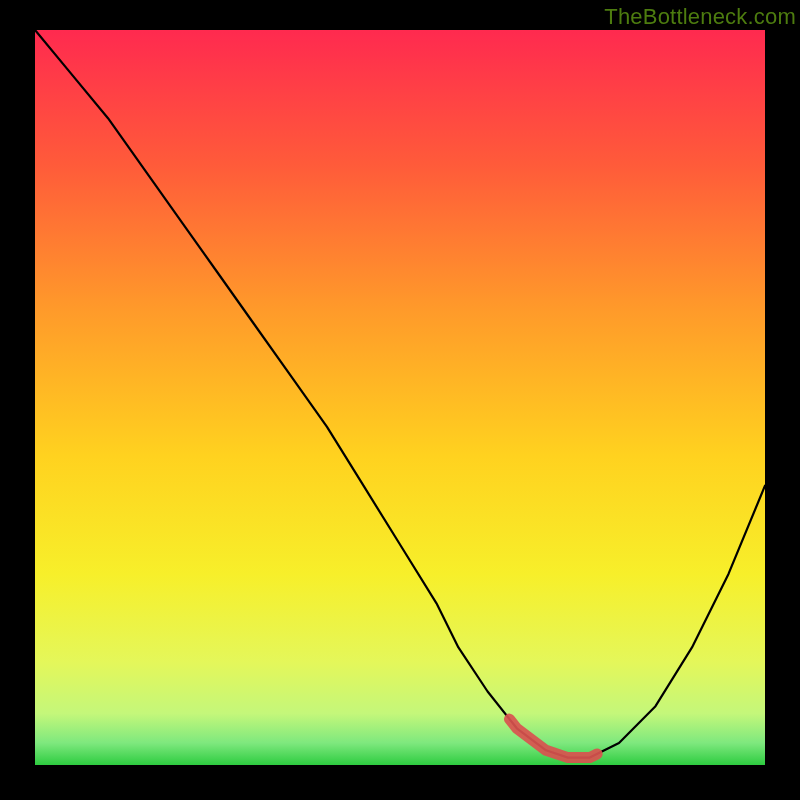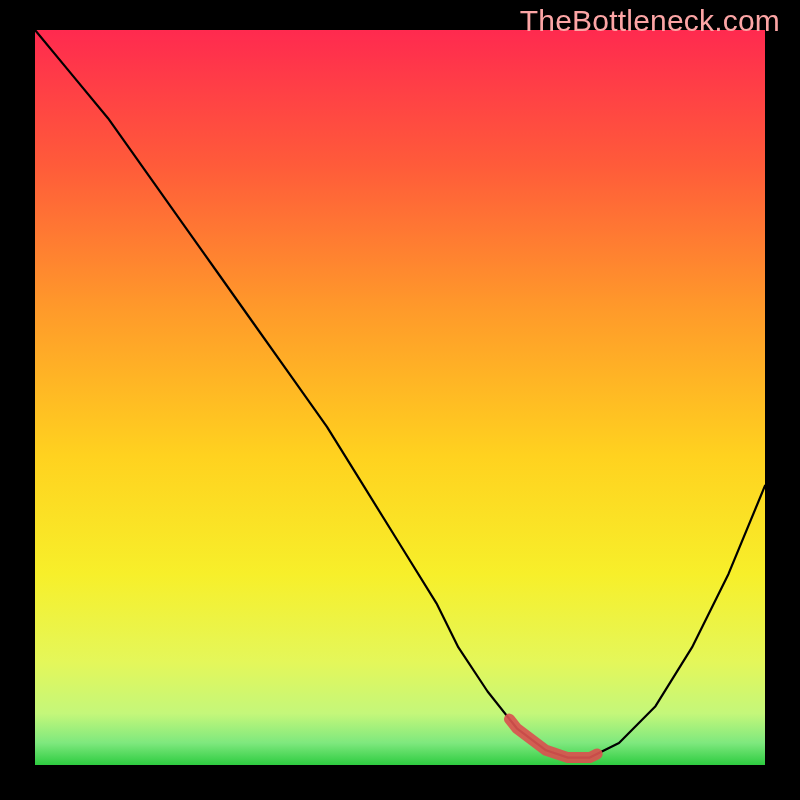--- a/index.html
+++ b/index.html
@@ -13,23 +13,23 @@
   }
   .frame {
     position: relative;
     width: 800px;
     height: 800px;
     background: #000;
   }
   .watermark {
     position: absolute;
     top: 4px;
-    right: 20px;
-    color: #fca5a5;
-    font-size: 30px;
+    right: 4px;
+    color: #4d7c0f;
+    font-size: 22px;
     font-weight: 500;
     letter-spacing: 0.2px;
     z-index: 10;
   }
   svg {
     display: block;
   }
 </style>
 </head>
 <body>

